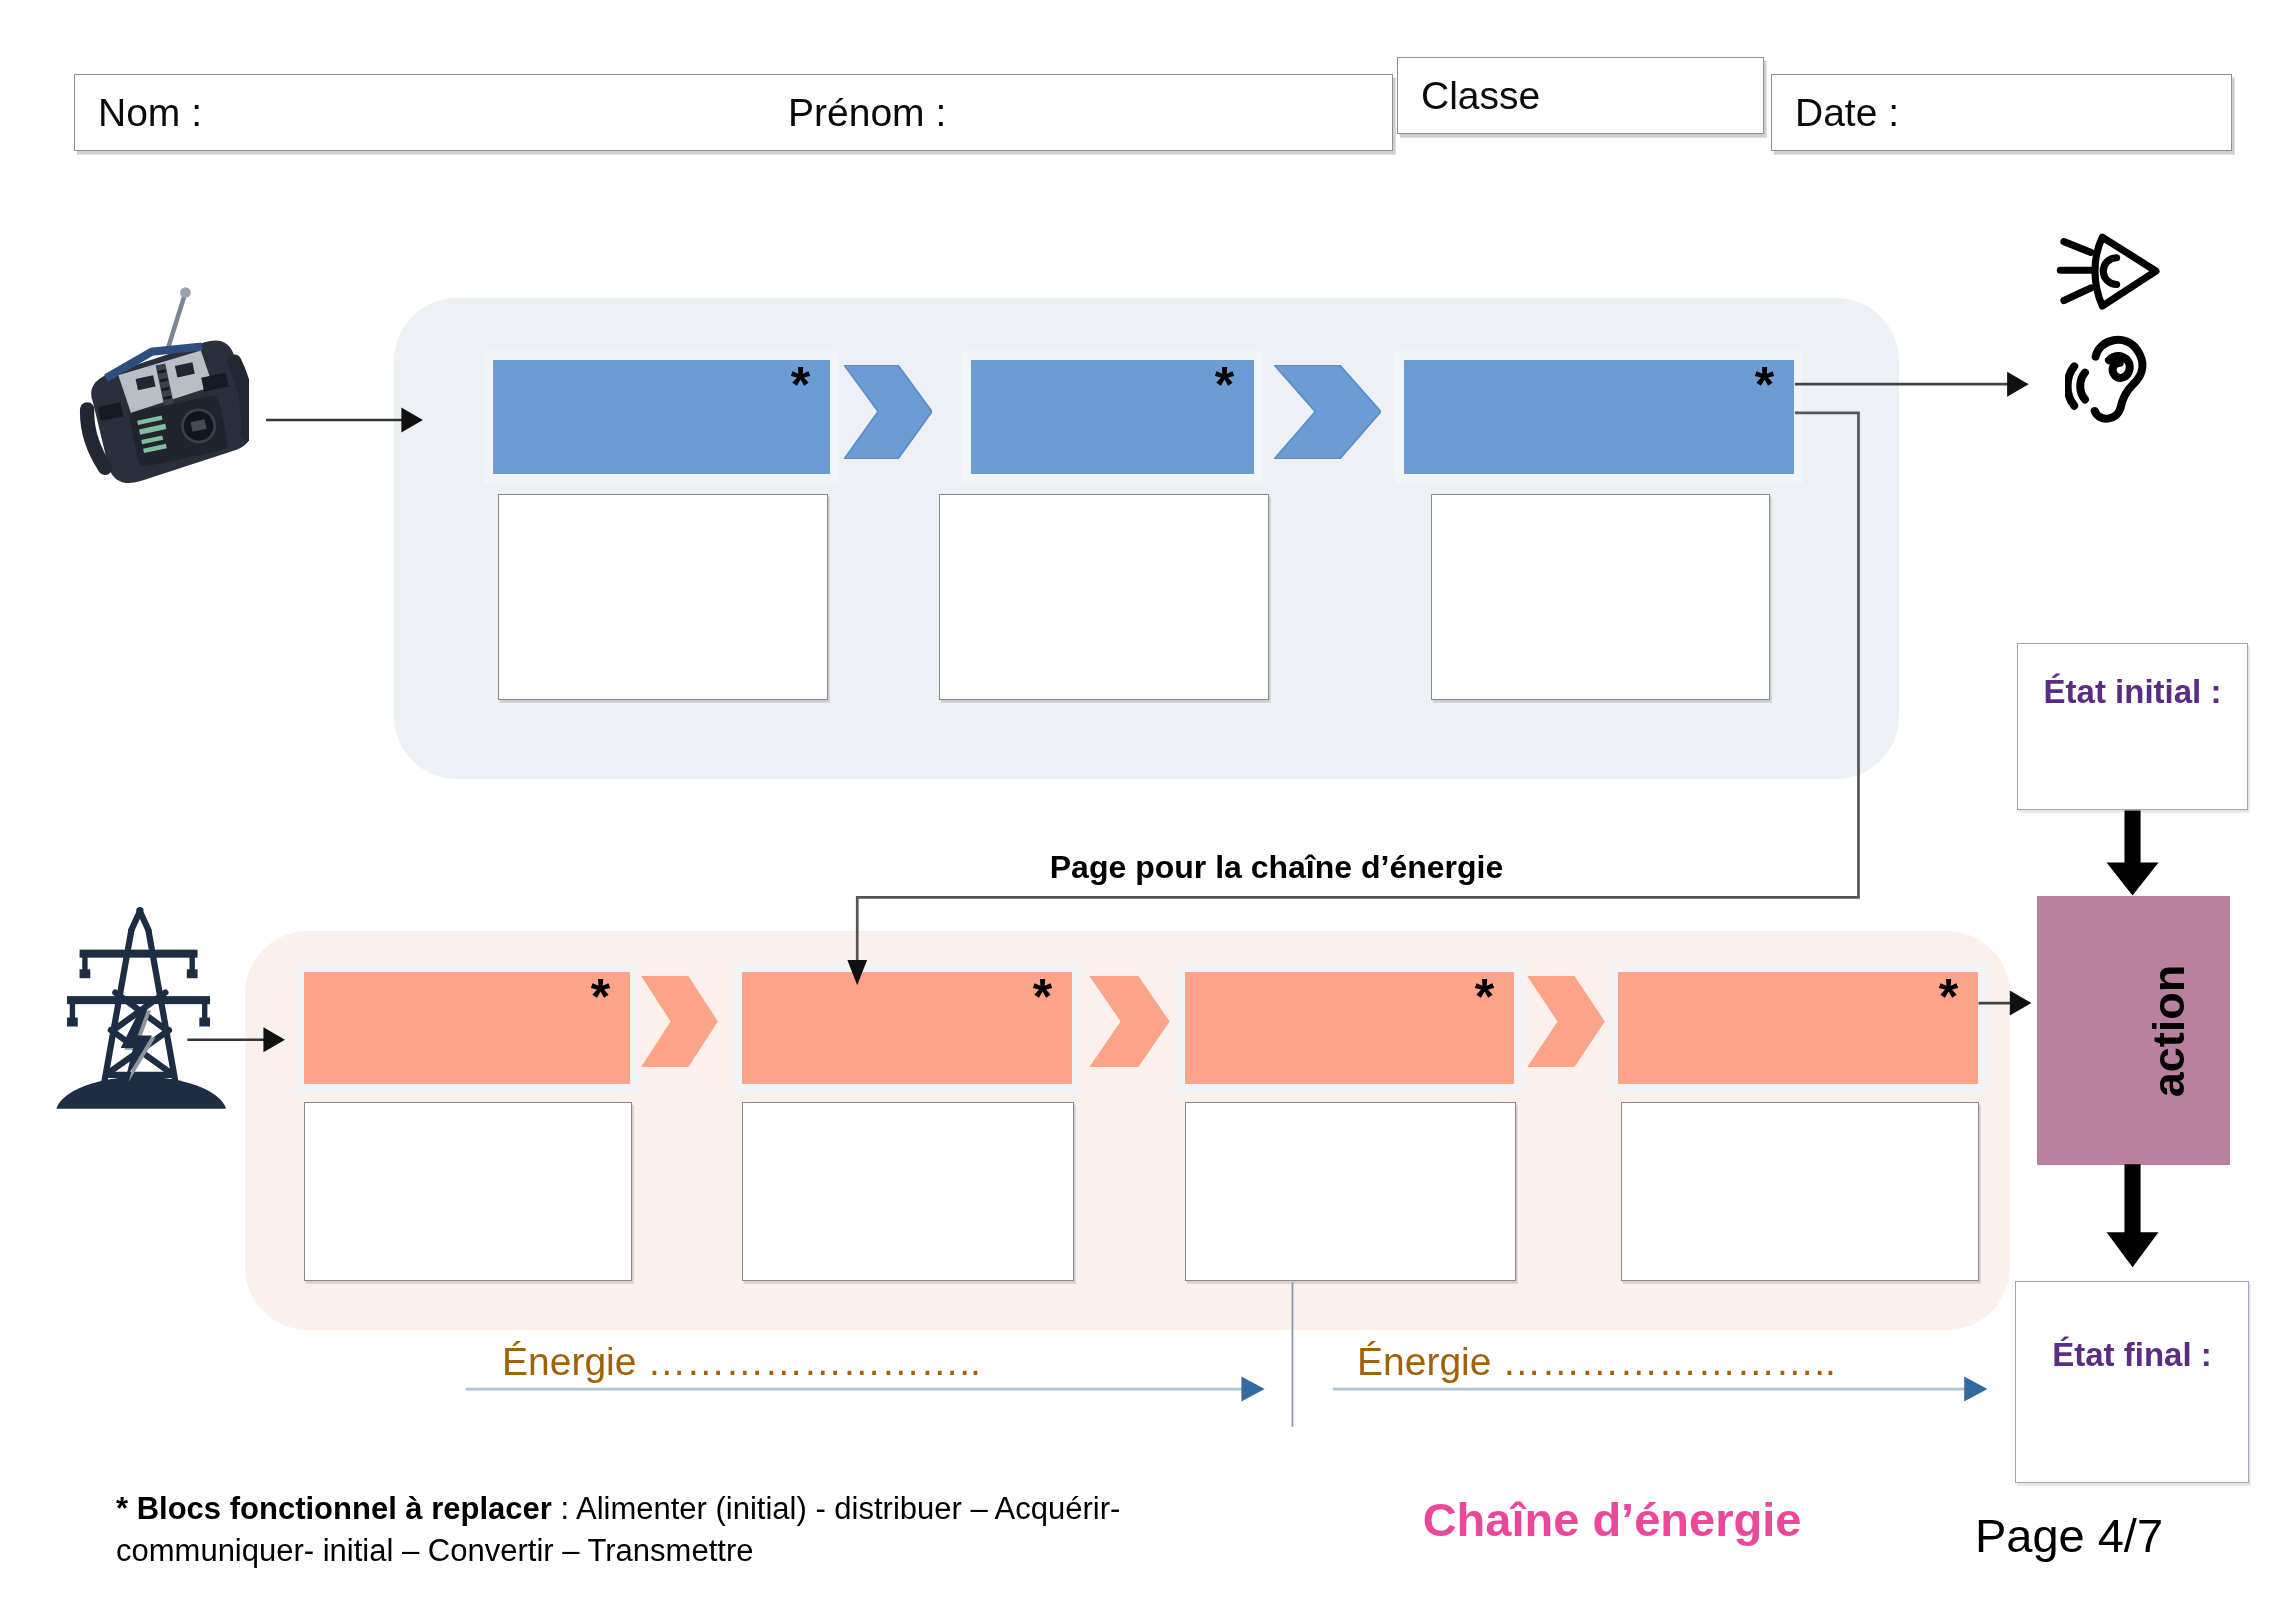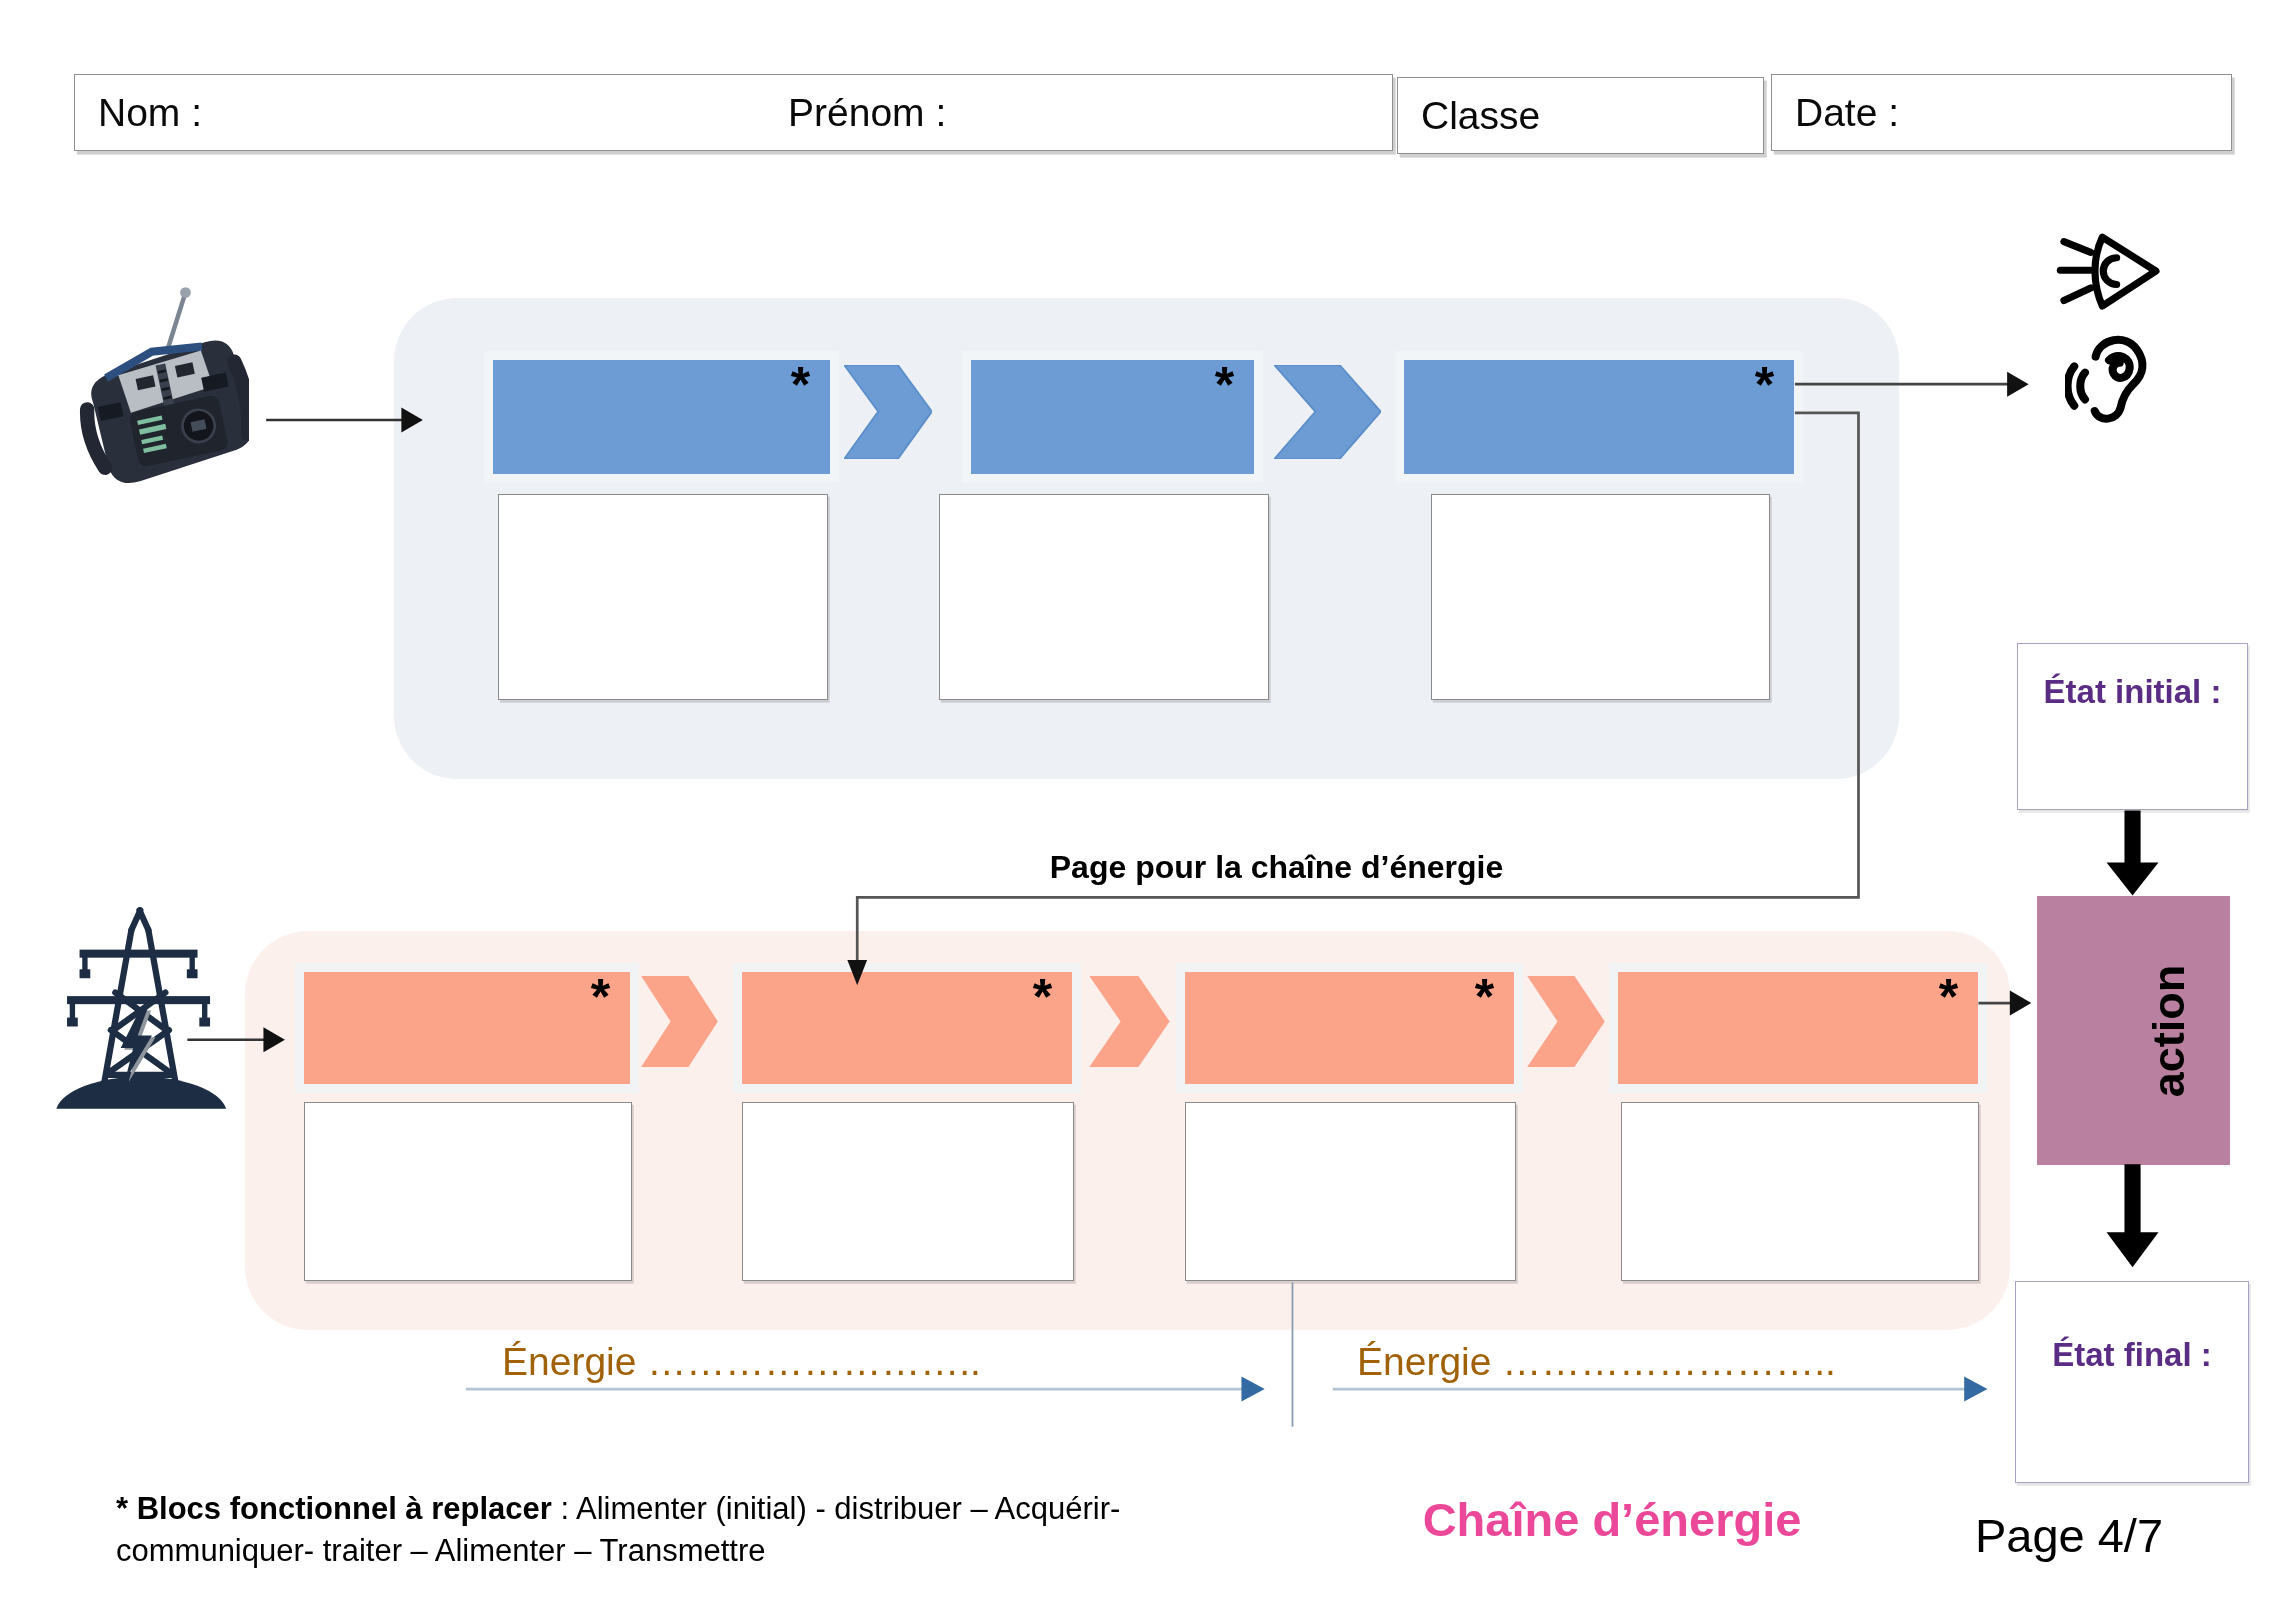--- a/index.html
+++ b/index.html
@@ -39,21 +39,21 @@
 </style>
 </head>
 <body>
 
 <div class="page">
 
   <div class="abs formbox" style="left:74px;top:74px;width:1317px;height:75px;">
     <span class="lbl">Nom :</span>
     <span class="lbl" style="position:absolute;left:690px;">Prénom :</span>
   </div>
-  <div class="abs formbox" style="left:1397px;top:77px;width:365px;height:75px;">
+  <div class="abs formbox" style="left:1397px;top:57px;width:365px;height:75px;">
     <span class="lbl">Classe</span>
   </div>
   <div class="abs formbox" style="left:1771px;top:74px;width:459px;height:75px;">
     <span class="lbl">Date :</span>
   </div>
 
 
   <div class="abs info-container" style="left:394px;top:298px;width:1505px;height:481px;"></div>
 
   <div class="block blue" style="left:493px;top:360px;width:337px;height:114px;">
@@ -216,21 +216,21 @@
     <span>État final :</span>
   </div>
 
   <div class="energie" style="left:502px;top:1340px;">Énergie ……………………..</div>
   <div class="energie" style="left:1357px;top:1340px;">Énergie ……………………..</div>
 
   <div class="abs energy-title" style="left:1397px;top:1492px;width:430px;">Chaîne d’énergie</div>
 
   <div class="footer-note" style="left:116px;top:1488px;width:1119px;">
     <div><b>* Blocs fonctionnel à replacer</b><span> : Alimenter (initial) - distribuer – Acquérir-</span></div>
-    <div>communiquer- traiter – Alimenter – Transmettre</div>
+    <div>communiquer- initial – Convertir – Transmettre</div>
   </div>
 
   <div class="page-num" style="left:1917px;top:1508px;width:304px;text-align:center;">Page 4/7</div>
 
   <svg class="overlay" width="2293" height="1621" viewBox="0 0 2560 1810">
 
     <g>
       <line x1="297" y1="469" x2="450" y2="469" stroke="#333" stroke-width="3"></line>
       <polygon points="448,455 472,469 448,483" fill="#111"></polygon>
     </g>

